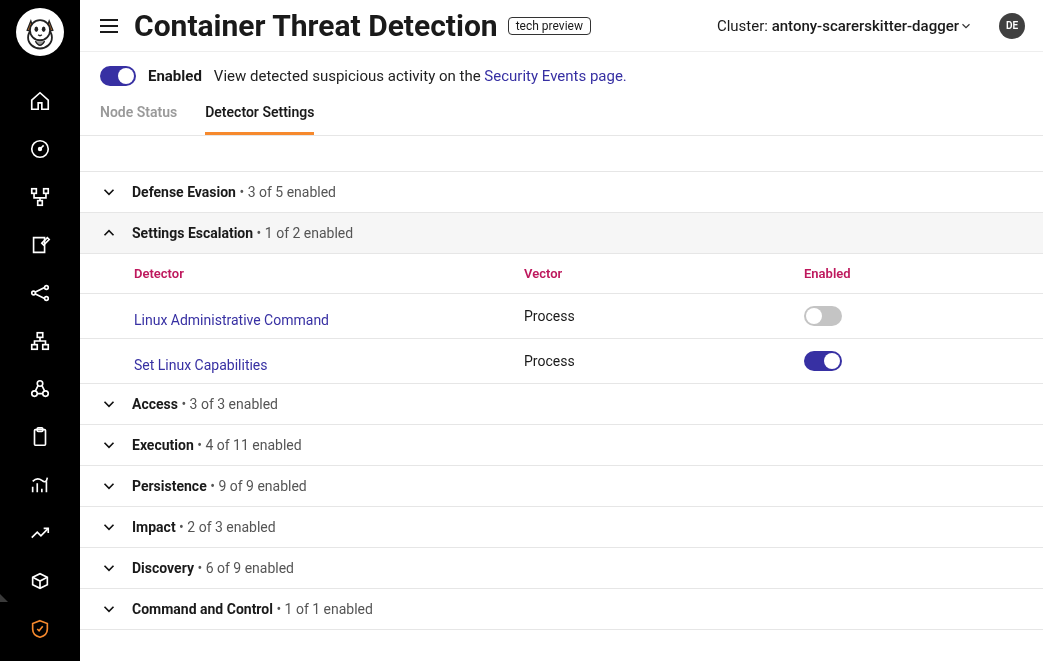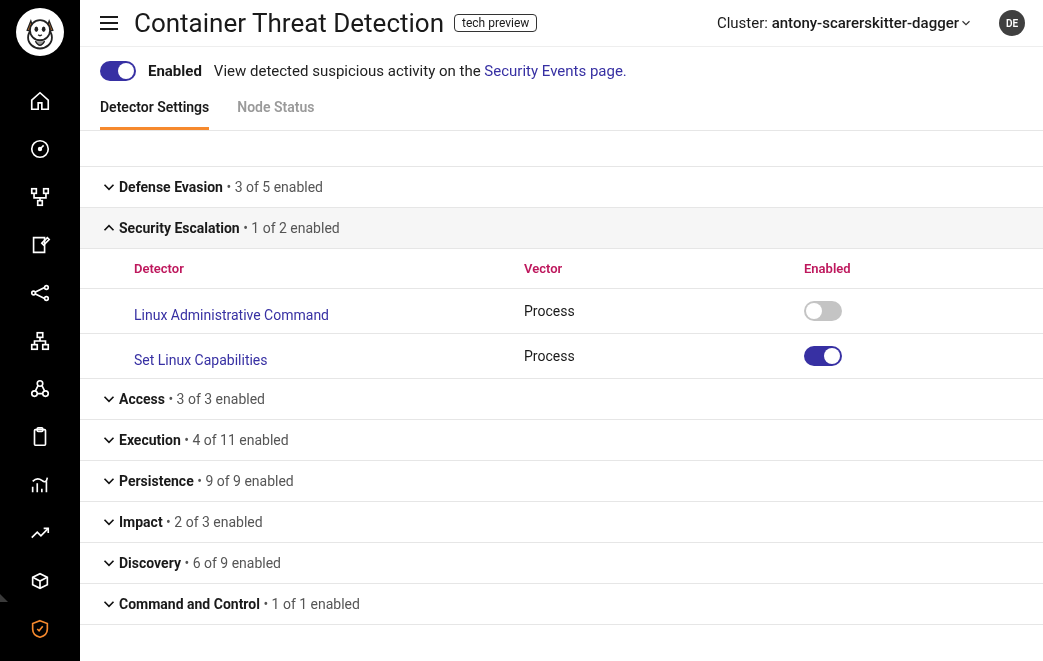--- a/index.html
+++ b/index.html
@@ -12,21 +12,21 @@
     .sidebar .nav-item svg { width: 22px; height: 22px; stroke: #fff; fill: none; stroke-width: 1.8; }
     .sidebar .nav-item.active svg { stroke: #f6892d; }
     .sidebar .nav-item.active-marker { position: relative; }
     .sidebar .nav-item.active-marker::before { content:""; position:absolute; left:-16px; bottom:-4px; width:0;height:0; border-left:8px solid #3a3a3a; border-top:8px solid transparent; }
 
     .main { margin-left: 80px; }
 
     .topbar { display: flex; align-items: center; padding: 8px 18px 6px 14px; gap: 10px; }
     .hamburger { cursor:pointer; display:flex; flex-direction:column; gap:4px; padding:6px; }
     .hamburger span { width:18px; height:2px; background:#1a1a1a; }
-    .title { font-size: 26px; font-weight: 400; }
+    .title { font-size: 30px; font-weight: 700; }
     .badge { border:1px solid #333; border-radius:4px; padding:1px 7px; font-size:12px; }
     .spacer { flex:1; }
     .cluster { font-size:15px; cursor:pointer; display:flex; align-items:center; }
     .cluster .cl-label { font-weight:400; }
     .cluster .cl-name { font-weight:500; }
     .chev-down { width:14px; height:14px; }
     .avatar { width:26px; height:26px; border-radius:50%; background:#404040; color:#fff; font-size:10px; font-weight:600; display:flex; align-items:center; justify-content:center; margin-left:16px; }
     .topbar-divider { height:1px; background:#eee; margin:2px 0 0 0; }
 
     .controls { display:flex; align-items:center; padding: 14px 20px 10px; gap: 12px; font-size:15px; }
@@ -39,21 +39,21 @@
     .enabled-label { font-weight:700; }
     .desc { color:#222; }
     .desc a { color:#3730a3; text-decoration:none; }
 
     .tabs { display:flex; gap: 28px; padding: 0 20px; border-bottom:1px solid #e6e6e6; }
     .tab { padding: 8px 0 12px; font-size:14px; font-weight:600; color:#9a9a9a; cursor:pointer; border-bottom:3px solid transparent; }
     .tab.active { color:#1a1a1a; border-bottom-color:#f6892d; }
 
     .spacer-row { height: 36px; border-bottom:1px solid #e6e6e6; }
 
-    .cat { display:flex; align-items:center; gap:1px; padding: 11px 20px; border-bottom:1px solid #e6e6e6; cursor:pointer; font-size:14px; }
+    .cat { display:flex; align-items:center; gap:14px; padding: 11px 20px; border-bottom:1px solid #e6e6e6; cursor:pointer; font-size:14px; }
     .cat.expanded-header { background:#f6f6f6; }
     .chev { width:18px; height:18px; flex:none; }
     .cat .name { font-weight:700; }
     .cat .count { color:#555; }
 
     .dthead { display:flex; padding: 12px 20px 12px 54px; border-bottom:1px solid #e6e6e6; font-size:13px; font-weight:600; color:#be185d; }
     .col-d { flex: 0 0 390px; }
     .col-v { flex: 0 0 280px; }
     .col-e { flex: 1; }
 
@@ -189,38 +189,38 @@
     <div class="toggle on">
         <div class="knob"></div>
       </div>
     <span class="enabled-label">Enabled</span>
     <span class="desc">
       <span>View detected suspicious activity on the </span><a href="#">Security Events page.</a>
     </span>
   </div>
 
   <div class="tabs">
+    <div class="tab">Node Status</div>
     <div class="tab active">Detector Settings</div>
-    <div class="tab">Node Status</div>
   </div>
 
   <div class="spacer-row"></div>
 
   <div id="cat-list">
       <div class="cat">
         <svg class="chev" viewBox="0 0 24 24">
           <path d="M6 9 L12 15 L18 9" stroke="#111" stroke-width="2.2" fill="none"></path>
         </svg>
         <span><span class="name">Defense Evasion</span> <span class="count">• 3 of 5 enabled</span></span>
       </div>
       <div class="cat expanded-header">
         <svg class="chev" viewBox="0 0 24 24">
           <path d="M6 15 L12 9 L18 15" stroke="#111" stroke-width="2.2" fill="none"></path>
         </svg>
-        <span><span class="name">Security Escalation</span> <span class="count">• 1 of 2 enabled</span></span>
+        <span><span class="name">Settings Escalation</span> <span class="count">• 1 of 2 enabled</span></span>
       </div>
       <div class="dthead">
         <div class="col-d">Detector</div>
         <div class="col-v">Vector</div>
         <div class="col-e">Enabled</div>
       </div>
       <div class="drow">
         <div class="d-name">Linux Administrative Command</div>
         <div class="d-vec">Process</div>
         <div class="d-en">

